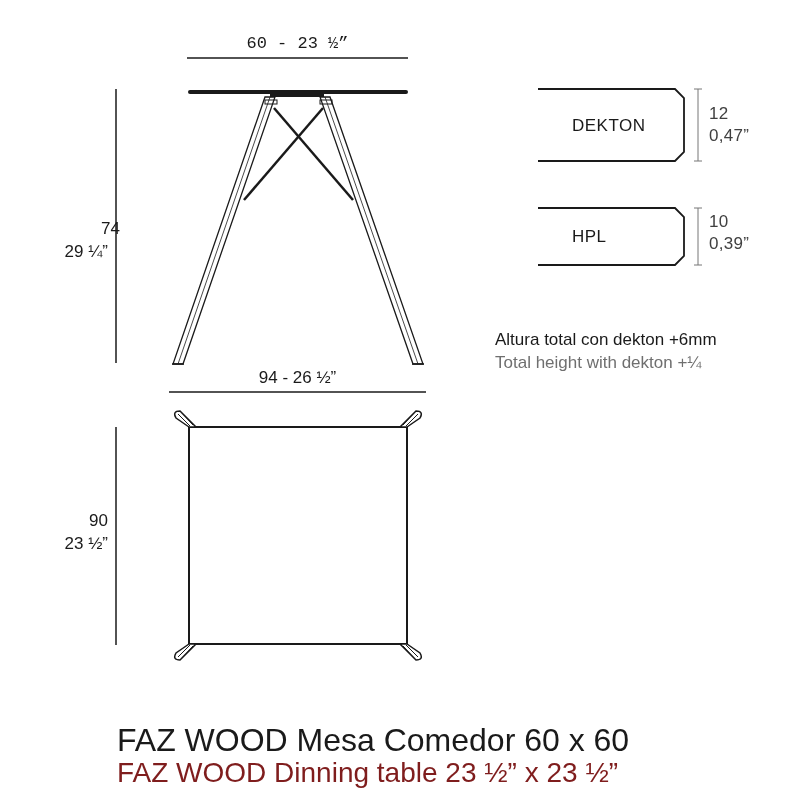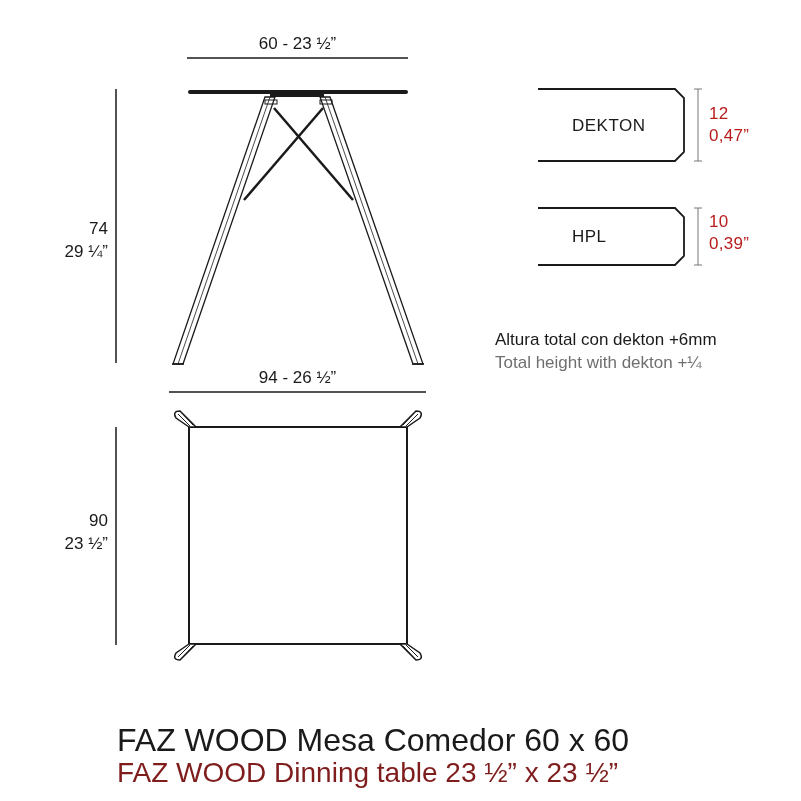--- a/index.html
+++ b/index.html
@@ -2,21 +2,21 @@
 <html><head>
   <meta charset="utf-8">
   <style>
     html, body { margin: 0; padding: 0; background: #ffffff; }
     body { width: 801px; height: 801px; position: relative; overflow: hidden; font-family: "Liberation Sans", sans-serif; color: #1a1a1a; }
     .abs { position: absolute; }
     svg.drawing { position: absolute; left: 0; top: 0; }
     .dim-label { font-size: 17px; color: #1a1a1a; white-space: nowrap; line-height: 20px; }
     .dim-right { text-align: right; }
     .profile-label { font-size: 17px; color: #1a1a1a; letter-spacing: 0.5px; }
-    .profile-dim { font-size: 17px; color: #b91c1c; line-height: 21px; letter-spacing: 0.3px; }
+    .profile-dim { font-size: 17px; color: #404040; line-height: 21px; letter-spacing: 0.3px; }
     .note-es { font-size: 17px; color: #1a1a1a; }
     .note-en { font-size: 17px; color: #6f6f6f; }
     .title-es { font-size: 32px; color: #1a1a1a; white-space: nowrap; }
     .title-en { font-size: 28px; color: #7f1d1d; white-space: nowrap; }
   </style>
 </head>
 <body>
 
 <svg class="drawing" width="801" height="801" viewBox="0 0 801 801">
 
@@ -83,23 +83,23 @@
   </g>
 
   <g>
     <path d="M538,208 L675,208 L684,217 L684,256 L675,265 L538,265" fill="none" stroke="#1a1a1a" stroke-width="1.8"></path>
     <line x1="698" y1="208" x2="698" y2="265" stroke="#777" stroke-width="1"></line>
     <line x1="694" y1="208" x2="702" y2="208" stroke="#777" stroke-width="1"></line>
     <line x1="694" y1="265" x2="702" y2="265" stroke="#777" stroke-width="1"></line>
   </g>
 </svg>
 
-<div class="abs dim-label" style="left:187px; top:34px; width:221px; text-align:center;">60 - 23 ½”</div>
+<div class="abs dim-label" style="left:187px; top:34px; width:221px; text-align:center;font-family:Liberation Mono, monospace;">60 - 23 ½”</div>
 
-<div class="abs dim-label dim-right" style="left:30px; top:219px; width:78px;">74</div>
+<div class="abs dim-label dim-right" style="left:42px; top:219px; width:78px;">74</div>
 <div class="abs dim-label dim-right" style="left:30px; top:242px; width:78px;">29 ¼”</div>
 
 <div class="abs dim-label" style="left:169px; top:368px; width:257px; text-align:center;">94 - 26 ½”</div>
 
 <div class="abs dim-label dim-right" style="left:30px; top:511px; width:78px;">90</div>
 <div class="abs dim-label dim-right" style="left:30px; top:534px; width:78px;">23 ½”</div>
 
 <div class="abs profile-label" style="left:572px; top:116px;">DEKTON</div>
 <div class="abs profile-dim" style="left:709px; top:103px;">12</div>
 <div class="abs profile-dim" style="left:709px; top:125px;">0,47”</div>

